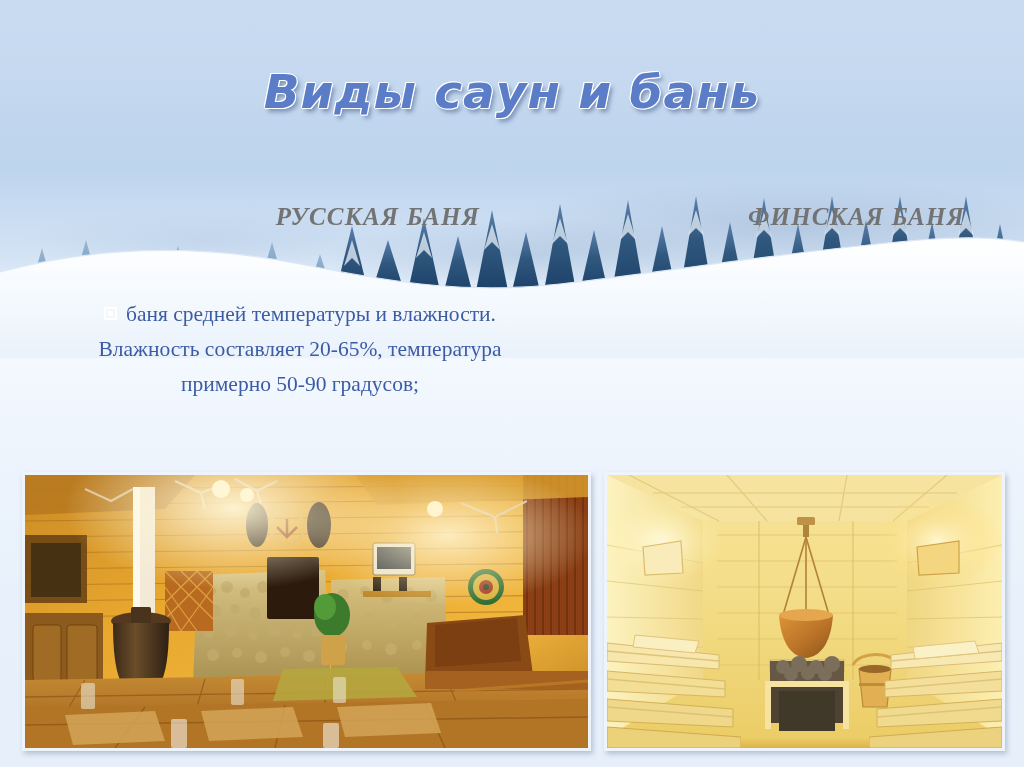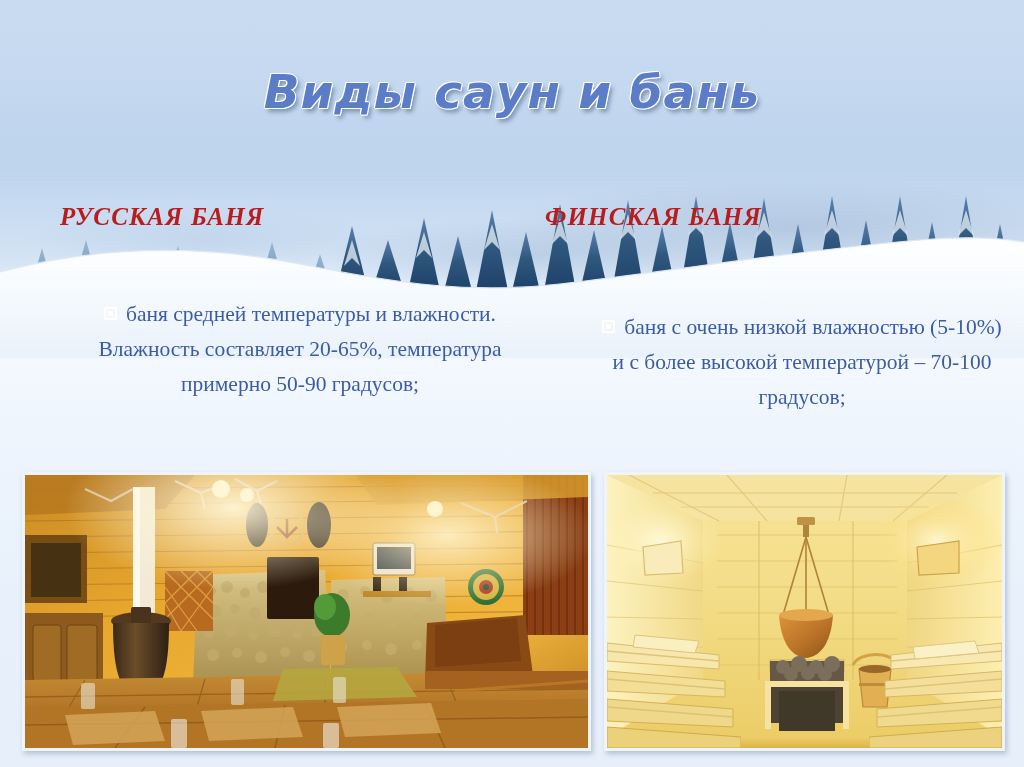--- a/index.html
+++ b/index.html
@@ -79,24 +79,24 @@
     white-space: nowrap;
   }
 
   
   .heading {
     position: absolute;
     font-family: "Liberation Serif", serif;
     font-size: 25px;
     font-weight: bold;
     font-style: italic;
-    color: #b91c1c;
+    color: #737373;
     letter-spacing: 1.2px;
     white-space: nowrap;
-    text-align: left;
+    text-align: right;
   }
   #heading-left  { left: 60px;  top: 203px; width: 420px; }
   #heading-right { left: 545px; top: 203px; width: 420px; }
 
   
   .body-block {
     position: absolute;
     font-family: "Liberation Serif", serif;
     font-size: 21.5px;
     line-height: 35px;
@@ -223,23 +223,20 @@
   <div class="title">Виды саун и бань</div>
 
   <div class="heading" id="heading-left">РУССКАЯ  БАНЯ</div>
 
   <div class="heading" id="heading-right">ФИНСКАЯ БАНЯ</div>
 
   <div class="body-block" id="body-left">
     <span class="bullet-marker"></span><span>баня средней температуры и влажности. Влажность составляет 20-65%, температура примерно 50-90 градусов;</span>
   </div>
 
-  <div class="body-block" id="body-right">
-    <span class="bullet-marker"></span><span>баня с очень низкой влажностью (5-10%) и с более высокой температурой – 70-100 градусов;</span>
-  </div>
 
   <div class="photo" id="photo-banya">
     <svg class="photo-canvas" viewBox="0 0 563 273" preserveAspectRatio="none">
       <defs>
         <linearGradient id="bnWall" x1="0" y1="0" x2="1" y2="1">
           <stop offset="0%" stop-color="#c98a24"></stop>
           <stop offset="35%" stop-color="#e8a72e"></stop>
           <stop offset="70%" stop-color="#f0b53c"></stop>
           <stop offset="100%" stop-color="#b6781f"></stop>
         </linearGradient>

